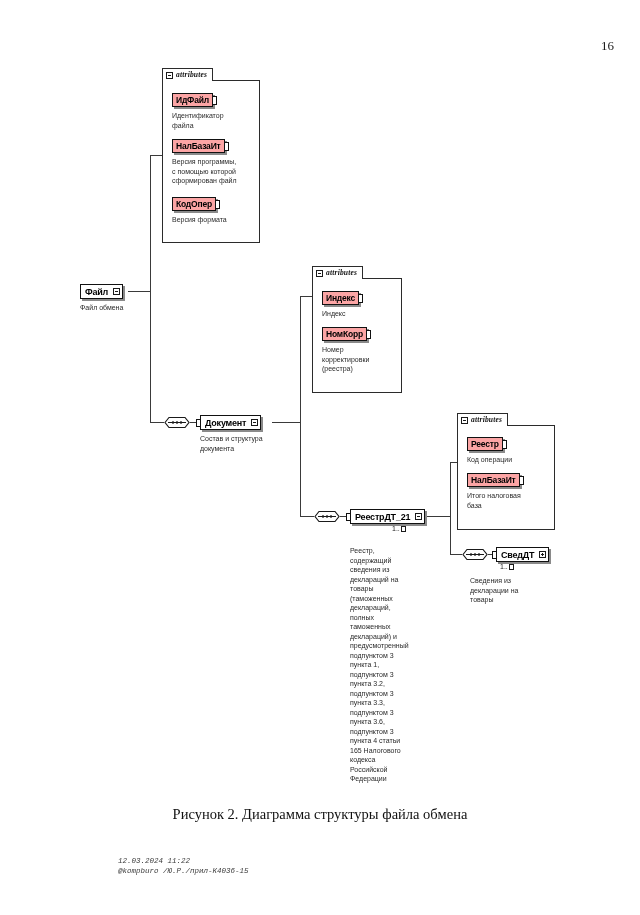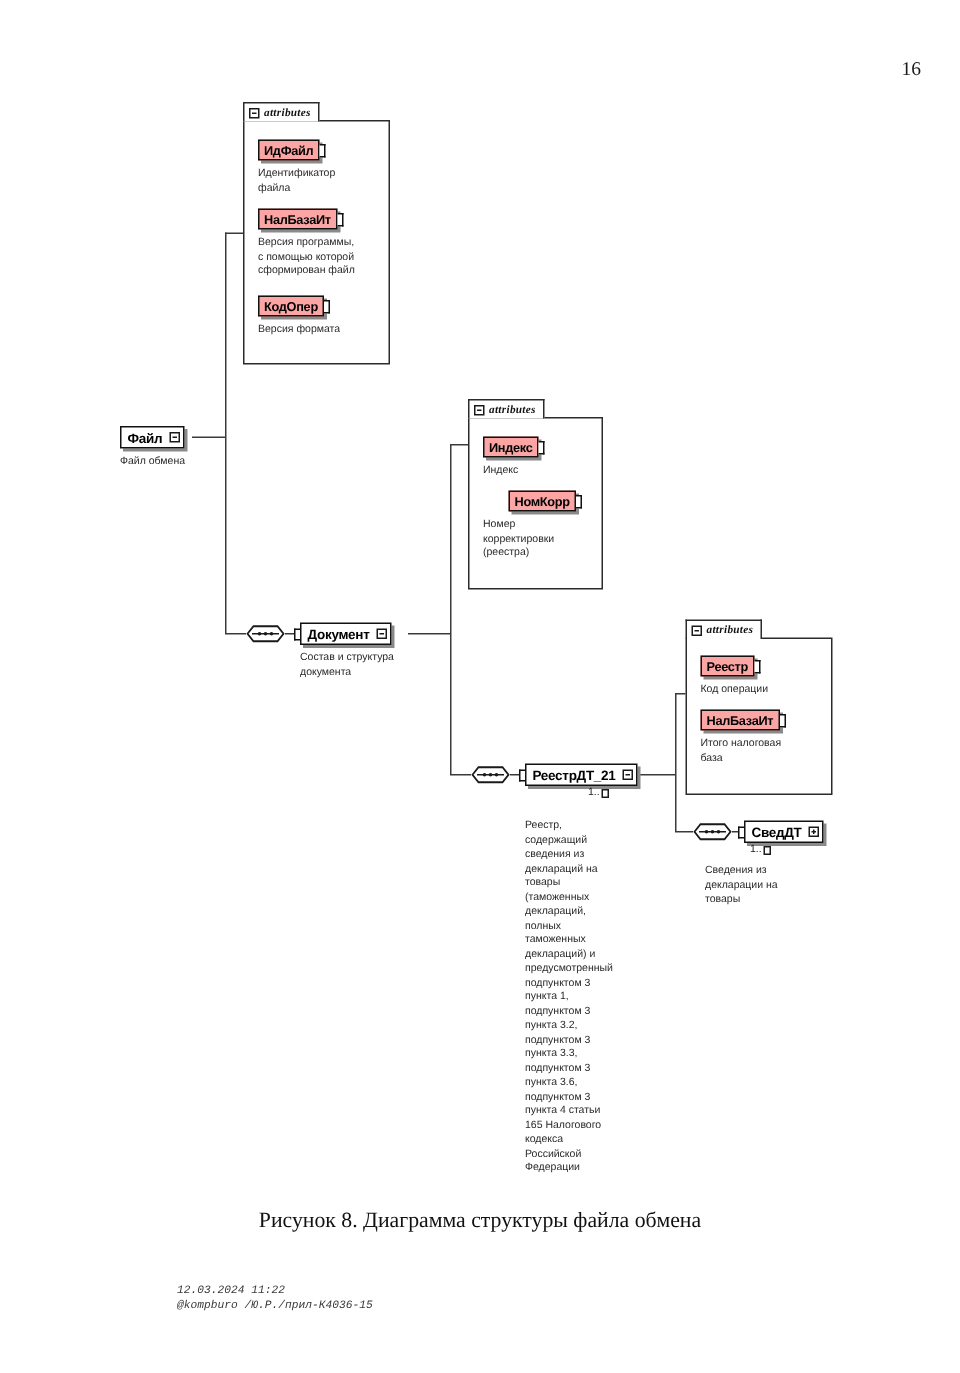--- a/index.html
+++ b/index.html
@@ -238,21 +238,21 @@
         <span class="minusbox"></span>
         <span class="tlabel">attributes</span>
       </div>
 
       <div class="chip" style="left:9px;top:12px;">
         <span>Индекс</span>
         <span class="notch"></span>
       </div>
       <div class="desc" style="left:9px;top:30px;width:80px;white-space:pre-line;">Индекс</div>
 
-      <div class="chip" style="left:26px;top:48px;">
+      <div class="chip" style="left:9px;top:48px;">
         <span>НомКорр</span>
         <span class="notch"></span>
       </div>
       <div class="desc" style="left:9px;top:66px;width:80px;white-space:pre-line;">Номер
 корректировки
 (реестра)</div>
     </div>
 
     <div class="attrbox" style="left:457px;top:425px;width:98px;height:105px;">
       <div class="tab">
@@ -334,20 +334,20 @@
     <div class="card" style="left:500px;top:563px;">
       <span>1..</span>
       <span class="inf"></span>
     </div>
     <div class="desc" style="left:470px;top:576px;width:90px;white-space:pre-line;">Сведения из
 декларации на
 товары</div>
 
   </div>
 
-  <div class="caption">Рисунок 8. Диаграмма структуры файла обмена</div>
+  <div class="caption">Рисунок 2. Диаграмма структуры файла обмена</div>
 
   <div class="footer">
     <div>12.03.2024 11:22</div>
     <div>@kompburo /Ю.Р./прил-К4036-15</div>
   </div>
 
 </div>
 
 </body></html>

